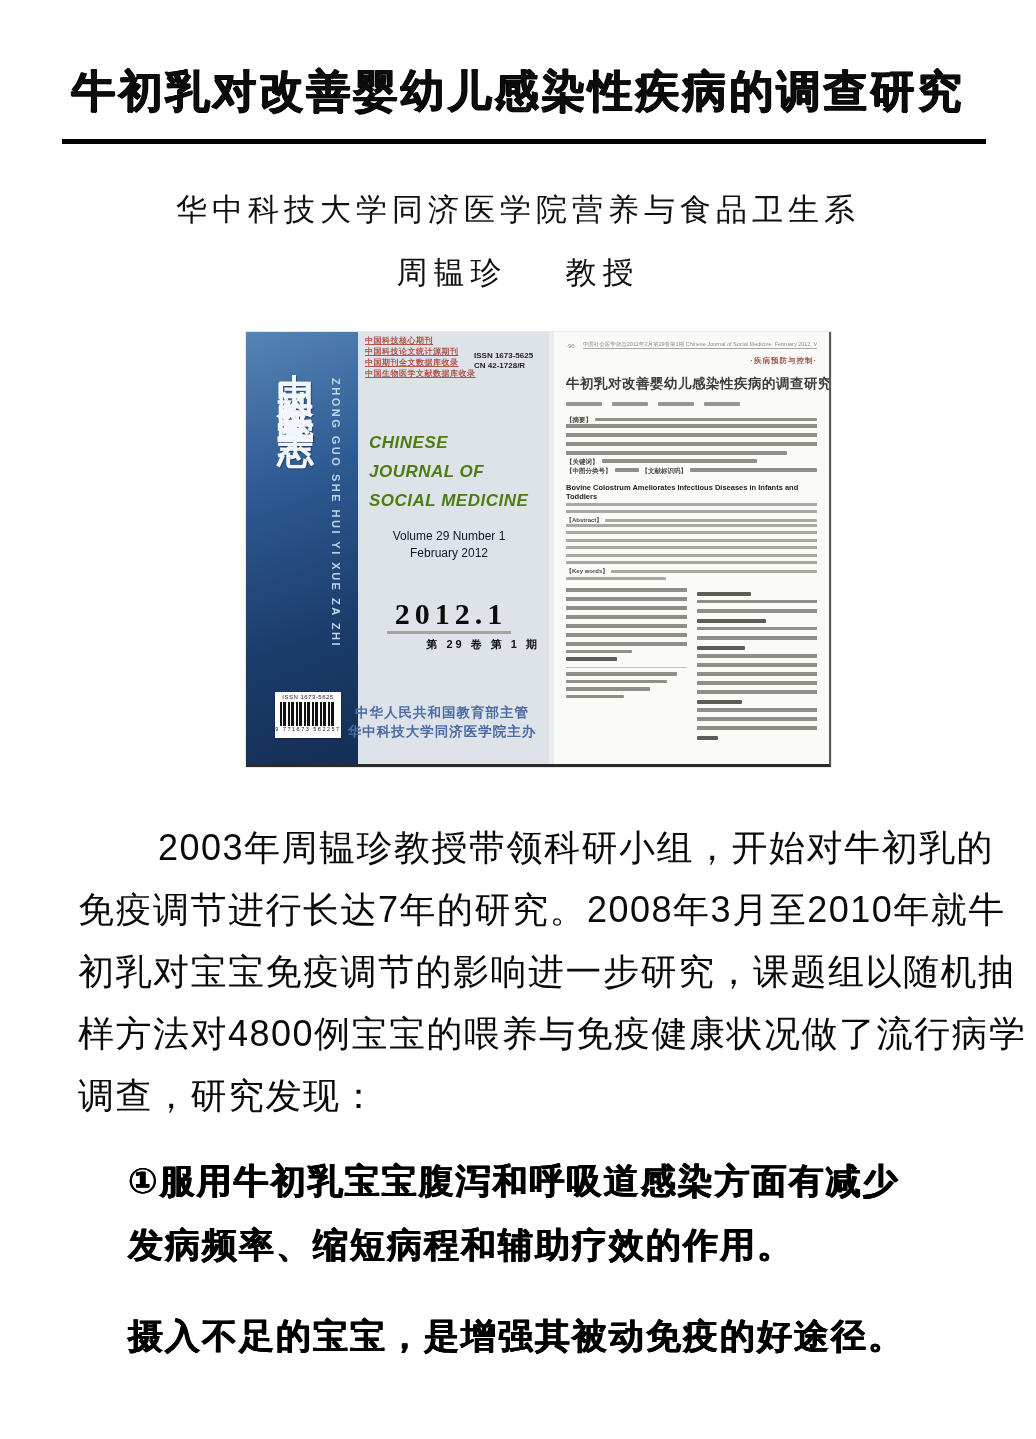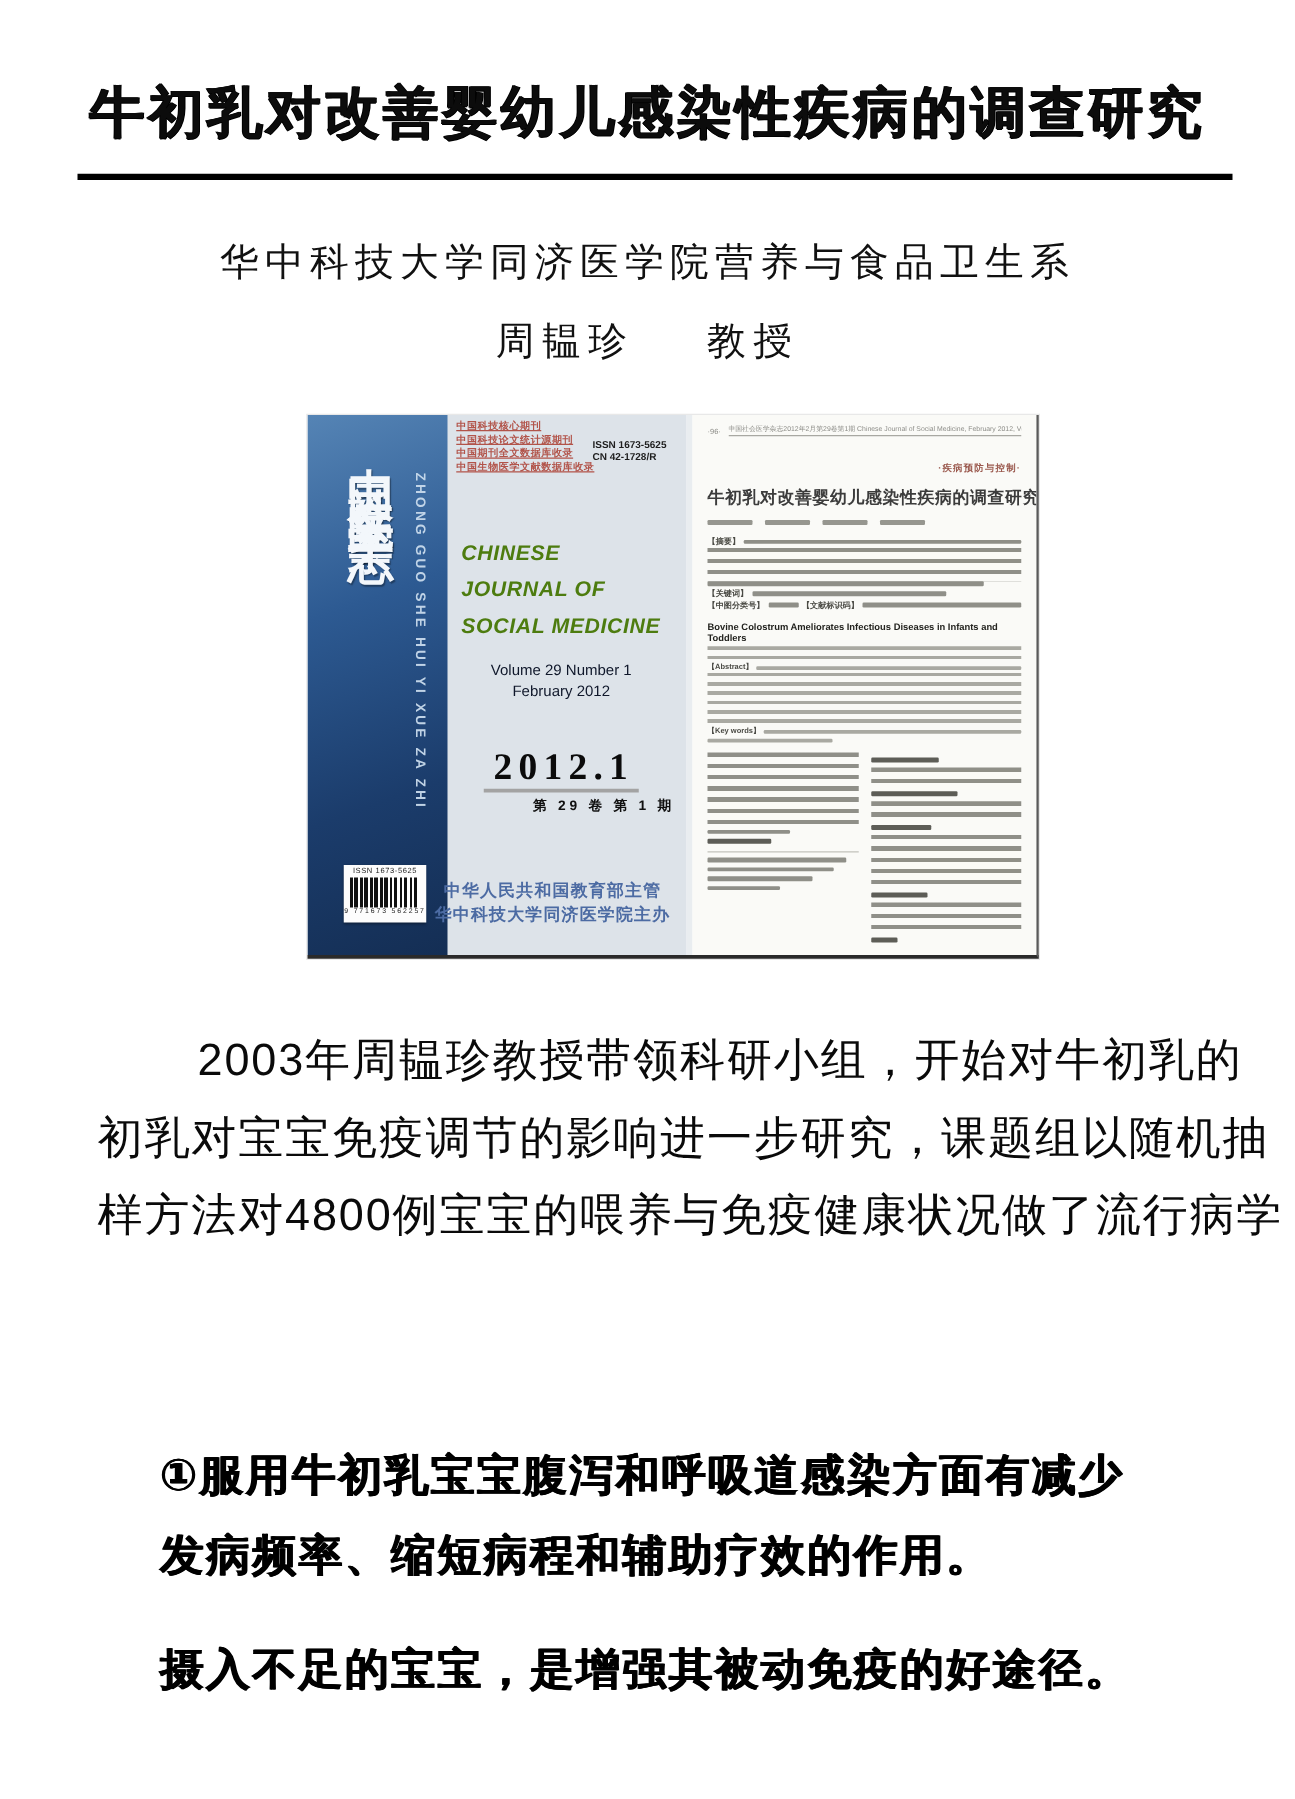--- a/index.html
+++ b/index.html
@@ -84,21 +84,21 @@
   }
   .photo-gap{width:5px;height:100%;background:#e9edf0;flex:none;}
   
   .ppage{flex:1;position:relative;background:#fafaf7;padding:8px 12px;box-sizing:border-box;overflow:hidden;}
   .phead{display:flex;align-items:flex-end;gap:6px;}
   .pageno{font-size:6px;color:#8a8a85;flex:none;}
   .citation{
     flex:1;font-size:5.5px;color:#8d8d88;text-align:center;line-height:8px;
     border-bottom:1px solid #a8a8a2;white-space:nowrap;overflow:hidden;
   }
-  .ptag{text-align:right;font-size:7.5px;color:#9a584d;letter-spacing:1px;margin-top:21px;font-weight:bold;}
+  .ptag{text-align:right;font-size:7.5px;color:#9a584d;letter-spacing:1px;margin-top:7px;font-weight:bold;}
   .ptitle{
     margin-top:9px;font-size:13.5px;font-weight:bold;color:#3c3c3c;letter-spacing:0.5px;
     font-family:"Liberation Serif","DejaVu Serif",serif;white-space:nowrap;
   }
   .pauthors{display:flex;gap:10px;margin-top:9px;}
   .pauthors .abar{height:4px;background:#96968f;width:36px;border-radius:1px;}
   .absec{margin-top:9px;}
   .tline{display:flex;align-items:center;gap:3px;height:9px;}
   .tlabel{font-size:6.5px;font-weight:bold;color:#4a4a44;flex:none;line-height:9px;white-space:nowrap;}
   .tbar{height:3.5px;background:#8f8f88;border-radius:1px;flex:1;}
@@ -255,22 +255,24 @@
           <div class="hbar" style="width:38%;"></div>
           <div class="bars" style="height:24px;"></div>
           <div class="hbar" style="width:18%;"></div>
         </div>
       </div>
     </div>
   </div>
 
   <div class="intro">
     <div class="indent">2003年周韫珍教授带领科研小组，开始对牛初乳的</div>
+    <div>免疫调节进行长达7年的研究。2008年3月至2010年就牛</div>
     <div>初乳对宝宝免疫调节的影响进一步研究，课题组以随机抽</div>
     <div>样方法对4800例宝宝的喂养与免疫健康状况做了流行病学</div>
+    <div>调查，研究发现：</div>
   </div>
 
   <div class="finding f1">
     <div>①服用牛初乳宝宝腹泻和呼吸道感染方面有减少</div>
     <div>发病频率、缩短病程和辅助疗效的作用。</div>
   </div>
   <div class="finding f2">
     <div>摄入不足的宝宝，是增强其被动免疫的好途径。</div>
   </div>
 

